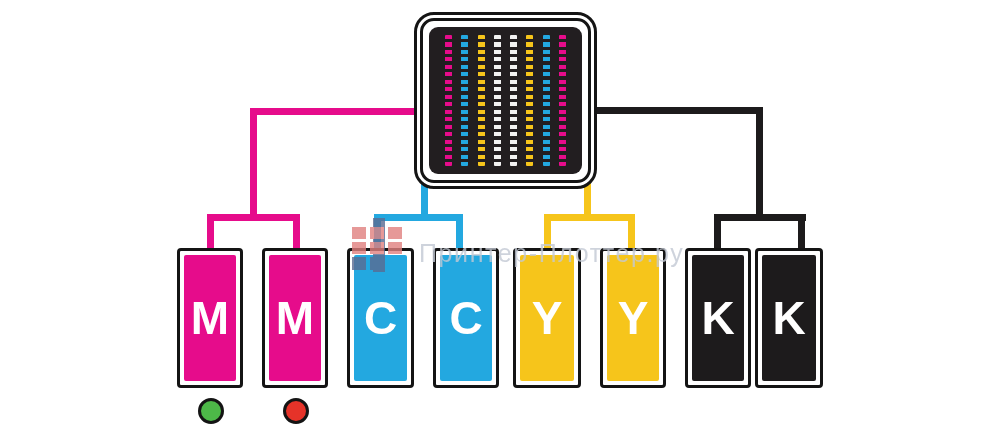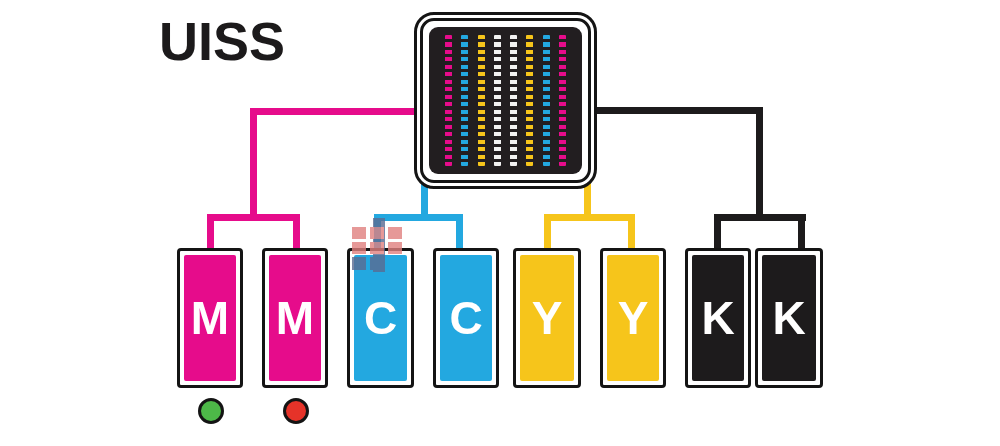--- a/index.html
+++ b/index.html
@@ -85,21 +85,20 @@
   .wm-text{
     position:absolute;left:419px;top:241px;
     font-size:25px;line-height:25px;letter-spacing:1.6px;font-weight:400;
   }
 </style>
 </head>
 <body>
 
 <div class="canvas">
 
-  <div class="title">UISS</div>
 
   <div class="line mag-h" style="background: rgb(230, 12, 139);"></div>
   <div class="line mag-v" style="background: rgb(230, 12, 139);"></div>
   <div class="line mag-t" style="background: rgb(230, 12, 139);"></div>
   <div class="line mag-d1" style="background: rgb(230, 12, 139);"></div>
   <div class="line mag-d2" style="background: rgb(230, 12, 139);"></div>
   <div class="line cyn-v" style="background: rgb(35, 168, 224);"></div>
   <div class="line cyn-t" style="background: rgb(35, 168, 224);"></div>
   <div class="line cyn-d1" style="background: rgb(35, 168, 224);"></div>
   <div class="line cyn-d2" style="background: rgb(35, 168, 224);"></div>
@@ -174,15 +173,16 @@
   <div class="watermark">
     <div class="wm-sq wm-bar" style="background: rgb(90, 107, 146);"></div>
     <div class="wm-sq wm-r1a" style="background: rgb(224, 128, 127);"></div>
     <div class="wm-sq wm-r1b" style="background: rgb(224, 128, 127);"></div>
     <div class="wm-sq wm-r1c" style="background: rgb(224, 128, 127);"></div>
     <div class="wm-sq wm-r2a" style="background: rgb(224, 128, 127);"></div>
     <div class="wm-sq wm-r2b" style="background: rgb(224, 128, 127);"></div>
     <div class="wm-sq wm-r2c" style="background: rgb(224, 128, 127);"></div>
     <div class="wm-sq wm-s3a" style="background: rgb(90, 107, 146);"></div>
     <div class="wm-sq wm-s3b" style="background: rgb(90, 107, 146);"></div>
+    <div class="wm-text" style="color: rgb(195, 201, 212);">Принтер-Плоттер.ру</div>
   </div>
 
 </div>
 
 </body></html>

